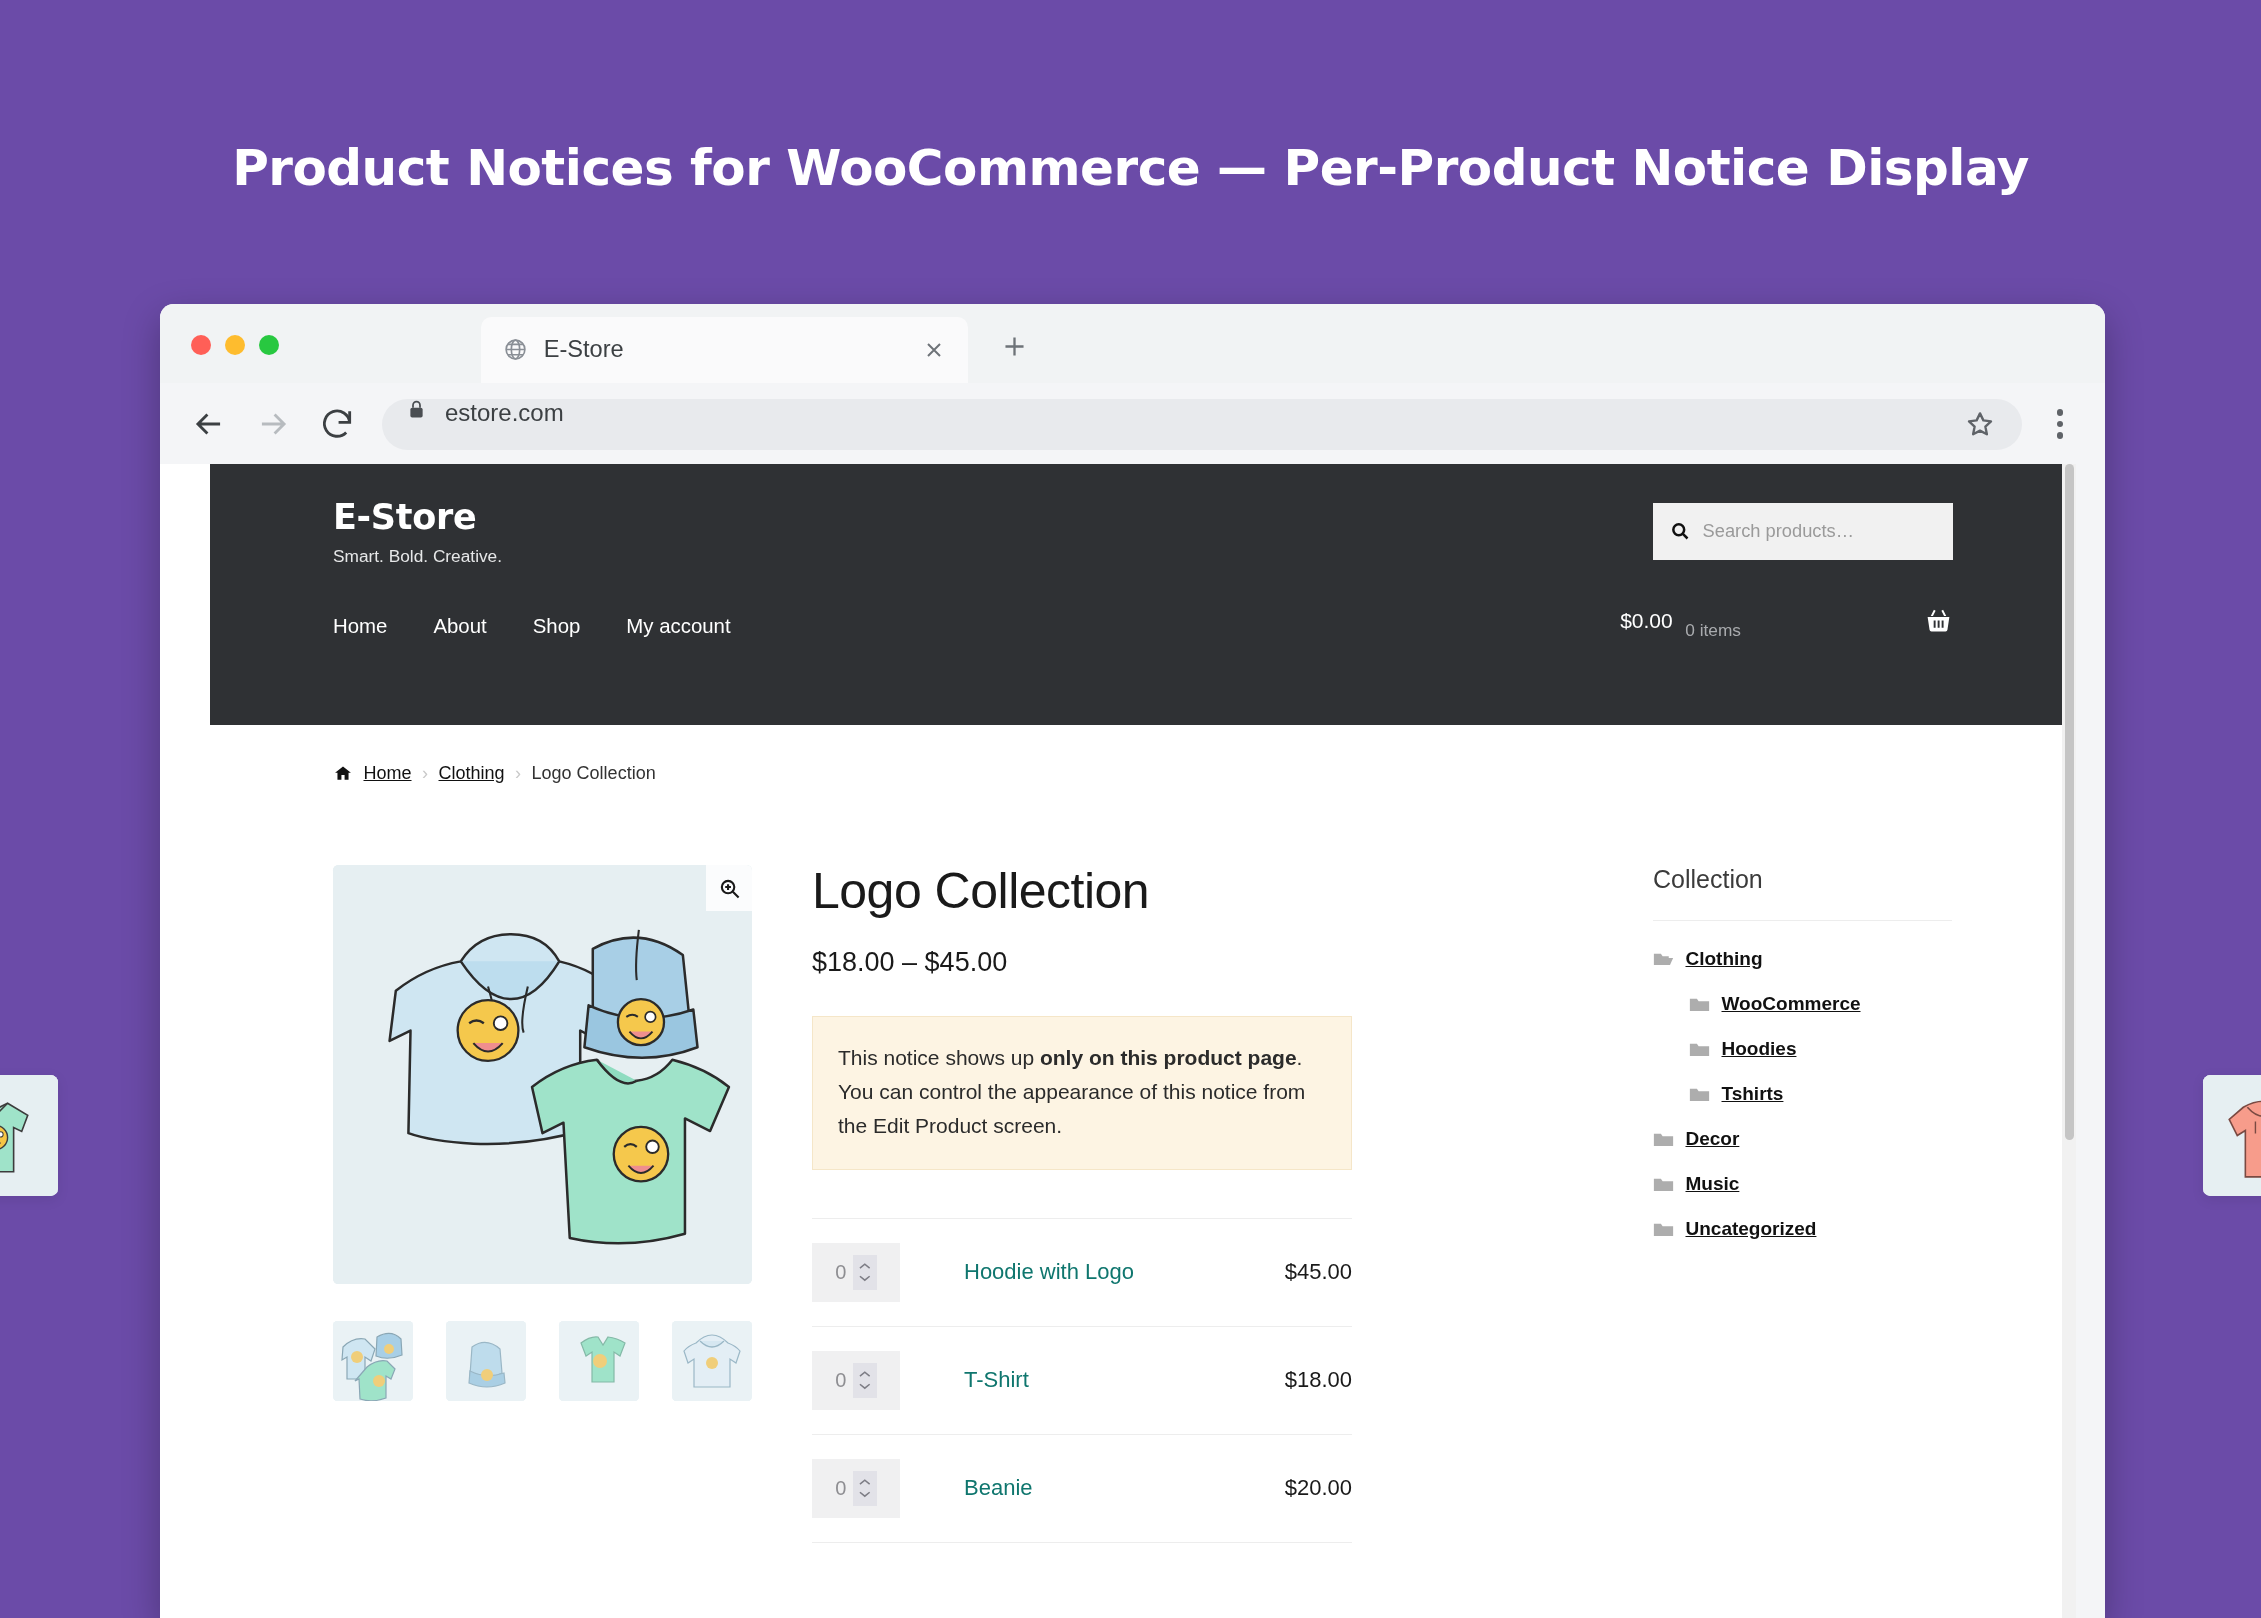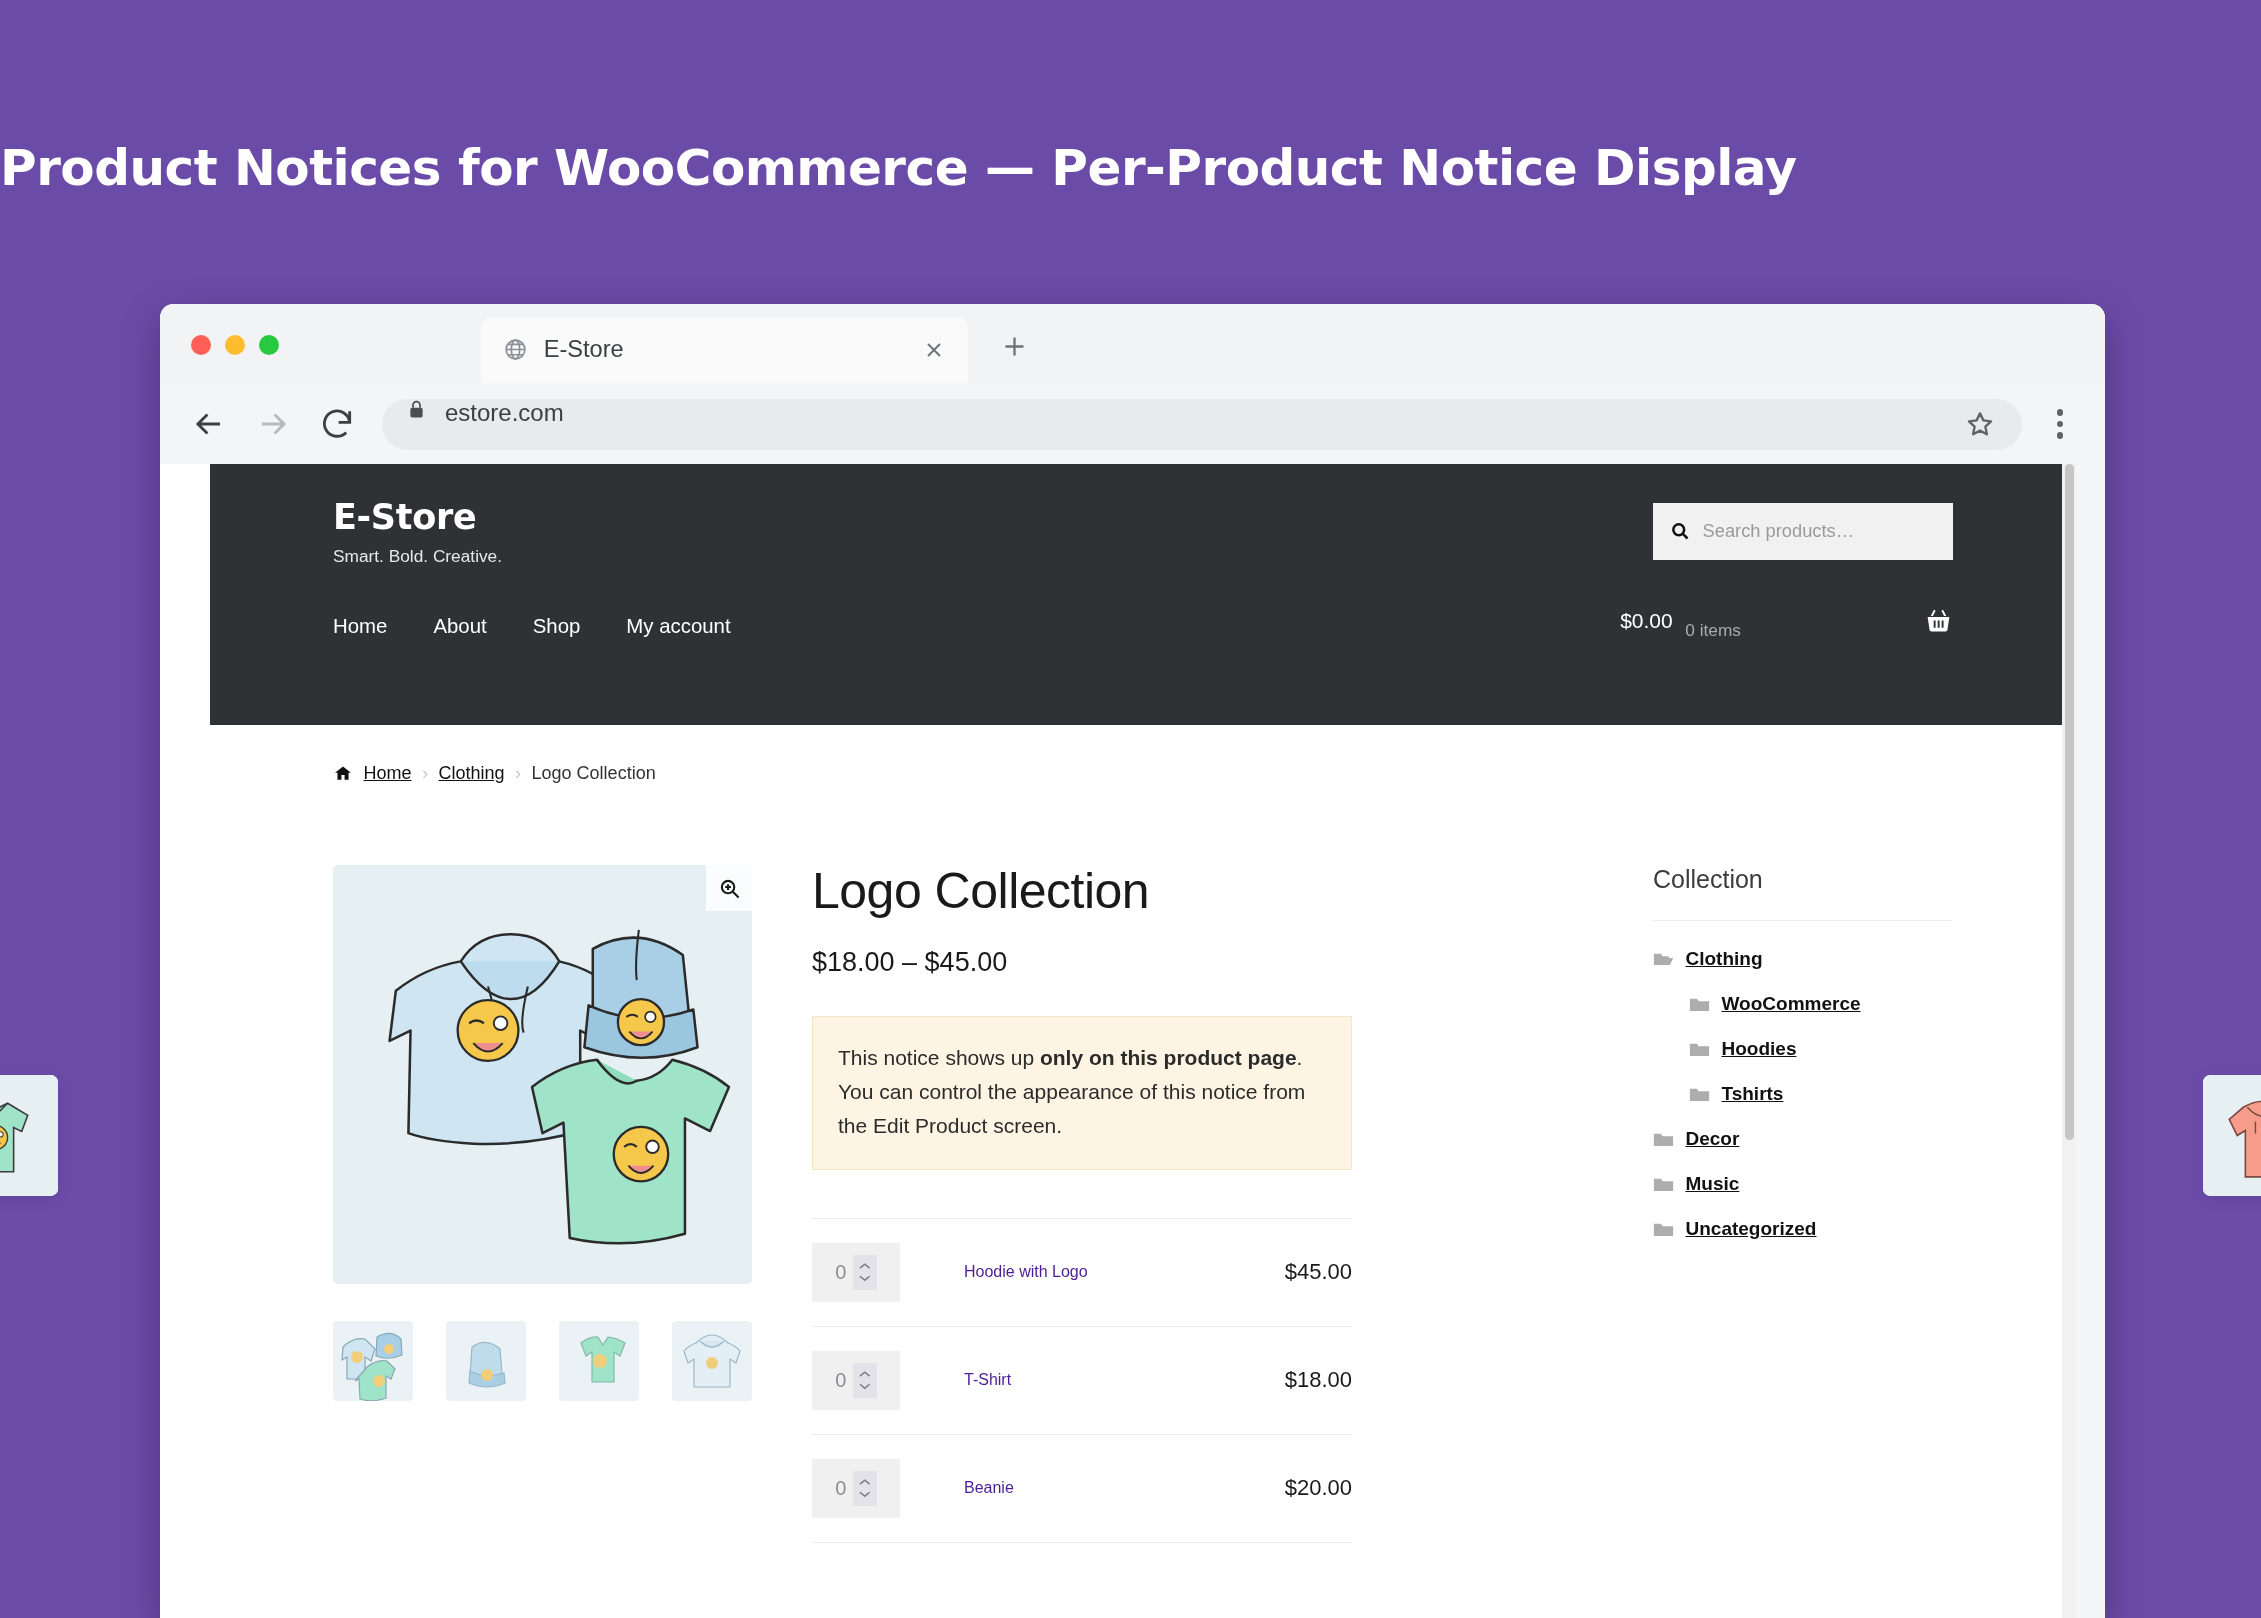--- a/index.html
+++ b/index.html
@@ -8,21 +8,21 @@
     background: #6B4BA8;
     font-family: "Liberation Sans", sans-serif;
     -webkit-font-smoothing: antialiased;
   }
 
   
   .banner-title {
     position: absolute;
     top: 139px;
     left: 0; right: 0;
-    text-align: left;
+    text-align: center;
     color: #ffffff;
     font-size: 50px;
     font-weight: 700;
     letter-spacing: -0.5px;
     font-family: "DejaVu Sans", sans-serif;
     white-space: nowrap;
   }
 
   
   .browser {
@@ -314,21 +314,21 @@
     width: 24px; height: 35px;
     background: #E2E2E8;
     display: flex;
     flex-direction: column;
     align-items: center;
     justify-content: center;
     gap: 3.1px;
     color: #7D7D85;
   }
   .qty-spin svg { width: 13.6px; height: 8.4px; display: block; }
-  .td-label { font-size: 16px; color: #4c1d95; }
+  .td-label { font-size: 22px; color: #0f766e; }
   .td-price { font-size: 22px; color: #1a1a1a; text-align: right; padding-right: 5.2px; }
 
   
   .widget-title {
     font-size: 25px;
     color: #3b3b3b;
     font-weight: 400;
     padding-bottom: 26px;
     border-bottom: 1px solid #EDEDED;
   }

